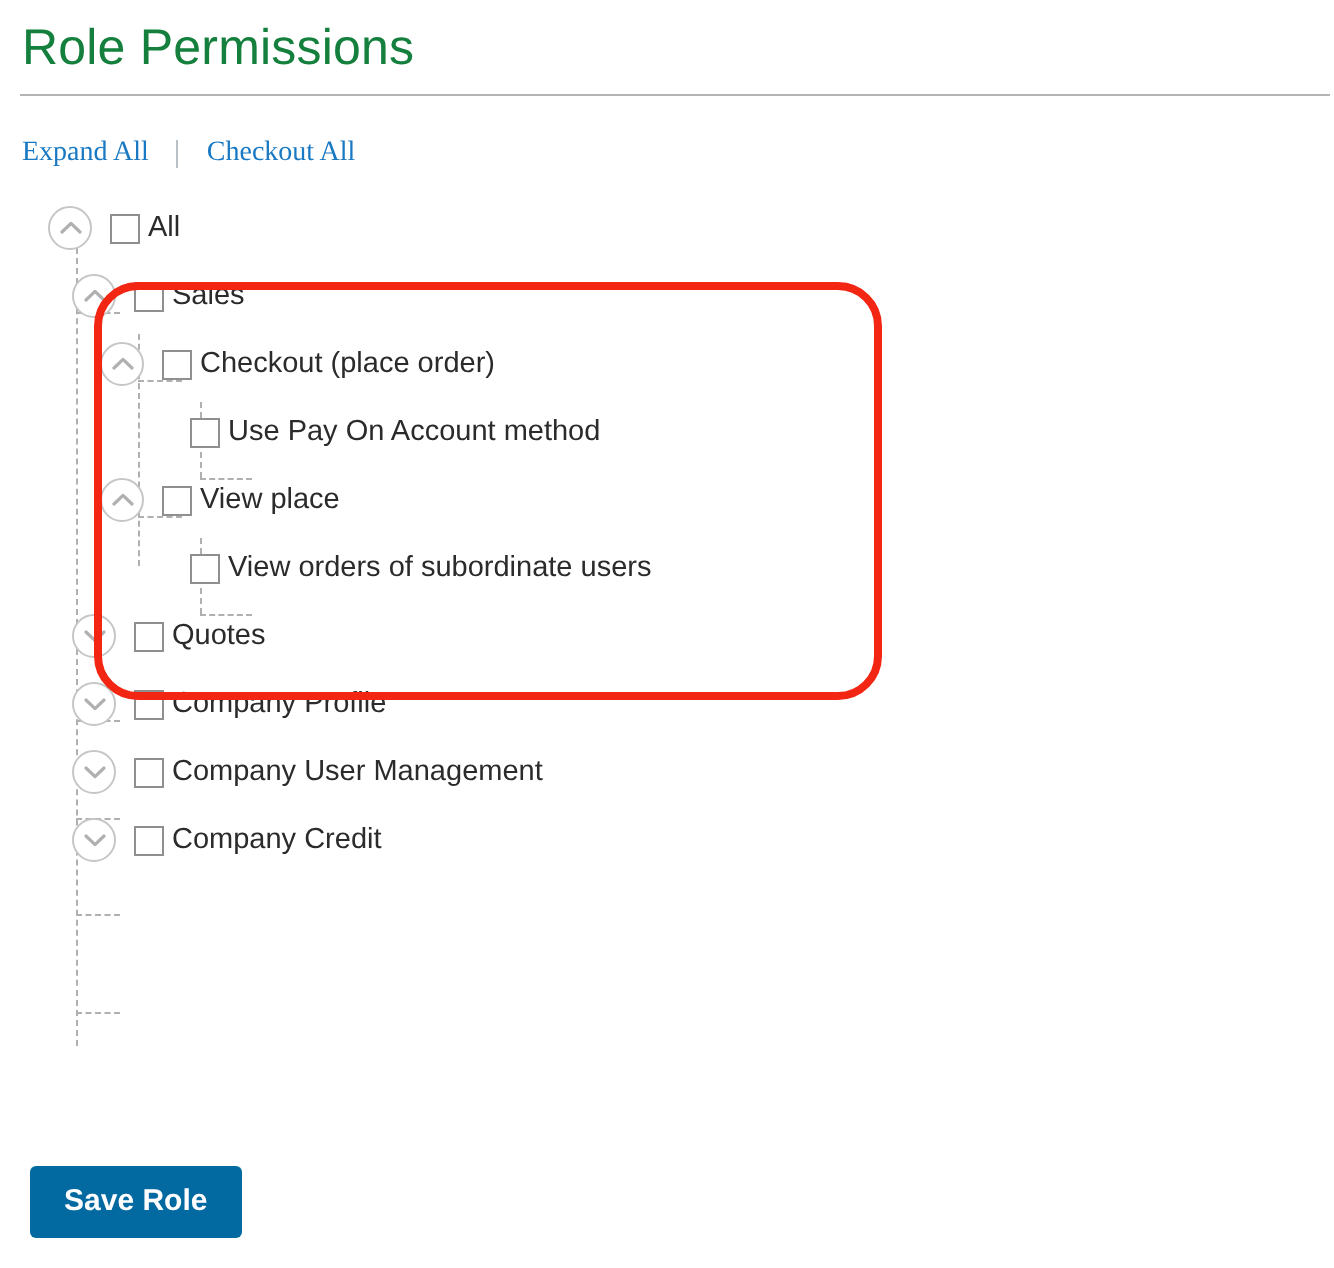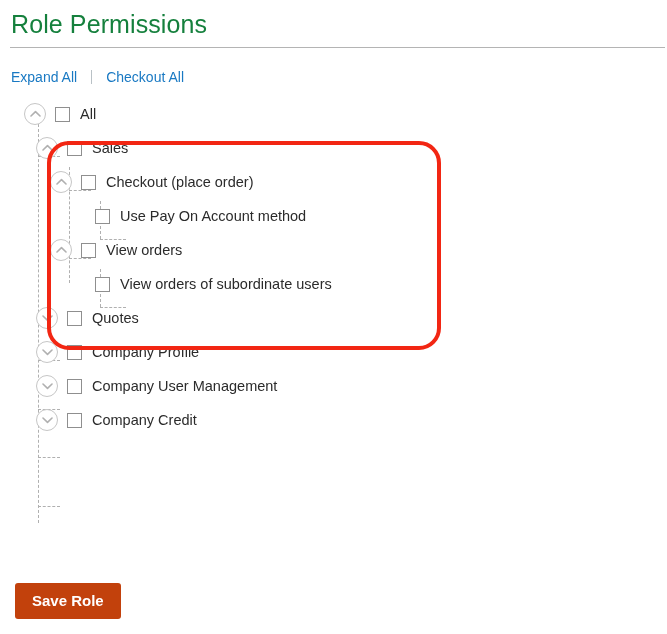--- a/index.html
+++ b/index.html
@@ -52,20 +52,21 @@
     display: flex;
     align-items: center;
     font-size: 14px;
     line-height: 20px;
   }
   .tree-link {
     color: #1979c3;
     text-decoration: none;
     cursor: pointer;
     white-space: nowrap;
+    font-family: Liberation Serif, serif;
   }
   .link-sep {
     display: inline-block;
     width: 1px;
     height: 14px;
     background: #b9c1c6;
     margin: 0 14px;
   }
 
   
@@ -118,21 +119,21 @@
     min-width: 15px;
     border: 1px solid #8f8f8f;
     background: #ffffff;
     box-sizing: border-box;
     margin-left: 9px;
     cursor: pointer;
     position: relative;
     z-index: 3;
   }
   .node-label {
-    margin-left: 10px;
+    margin-left: 4px;
     font-size: 14.5px;
     color: #2b2b2b;
     line-height: 18px;
     white-space: nowrap;
     cursor: default;
   }
 
   
   .guide-v {
     position: absolute;
@@ -160,21 +161,21 @@
     pointer-events: none;
     z-index: 5;
   }
 
   
   .save-btn {
     position: absolute;
     left: 15px;
     top: 583px;
     padding: 10px 17px;
-    background: #c2410c;
+    background: #0369a1;
     color: #ffffff;
     border: none;
     border-radius: 3px;
     font-family: "Liberation Sans", sans-serif;
     font-size: 15px;
     font-weight: bold;
     line-height: 16px;
     cursor: pointer;
   }
 </style>
@@ -245,21 +246,21 @@
           <span class="cbox"></span>
           <span class="node-label">Use Pay On Account method</span>
         </div>
         <div class="tree-row lvl2">
           <span class="toggle">
             <svg width="11" height="8" viewBox="0 0 11 8">
               <path d="M1 6 L5.5 1.7 L10 6" fill="none" stroke="#b0b0b0" stroke-width="1.6" stroke-linecap="round" stroke-linejoin="round"></path>
             </svg>
           </span>
           <span class="cbox"></span>
-          <span class="node-label">View orders</span>
+          <span class="node-label">View place</span>
         </div>
         <div class="tree-row lvl3">
           <span class="toggle-spacer"></span>
           <span class="cbox"></span>
           <span class="node-label">View orders of subordinate users</span>
         </div>
         <div class="tree-row lvl1">
           <span class="toggle">
             <svg width="11" height="8" viewBox="0 0 11 8">
               <path d="M1 2 L5.5 6.3 L10 2" fill="none" stroke="#b0b0b0" stroke-width="1.6" stroke-linecap="round" stroke-linejoin="round"></path>

